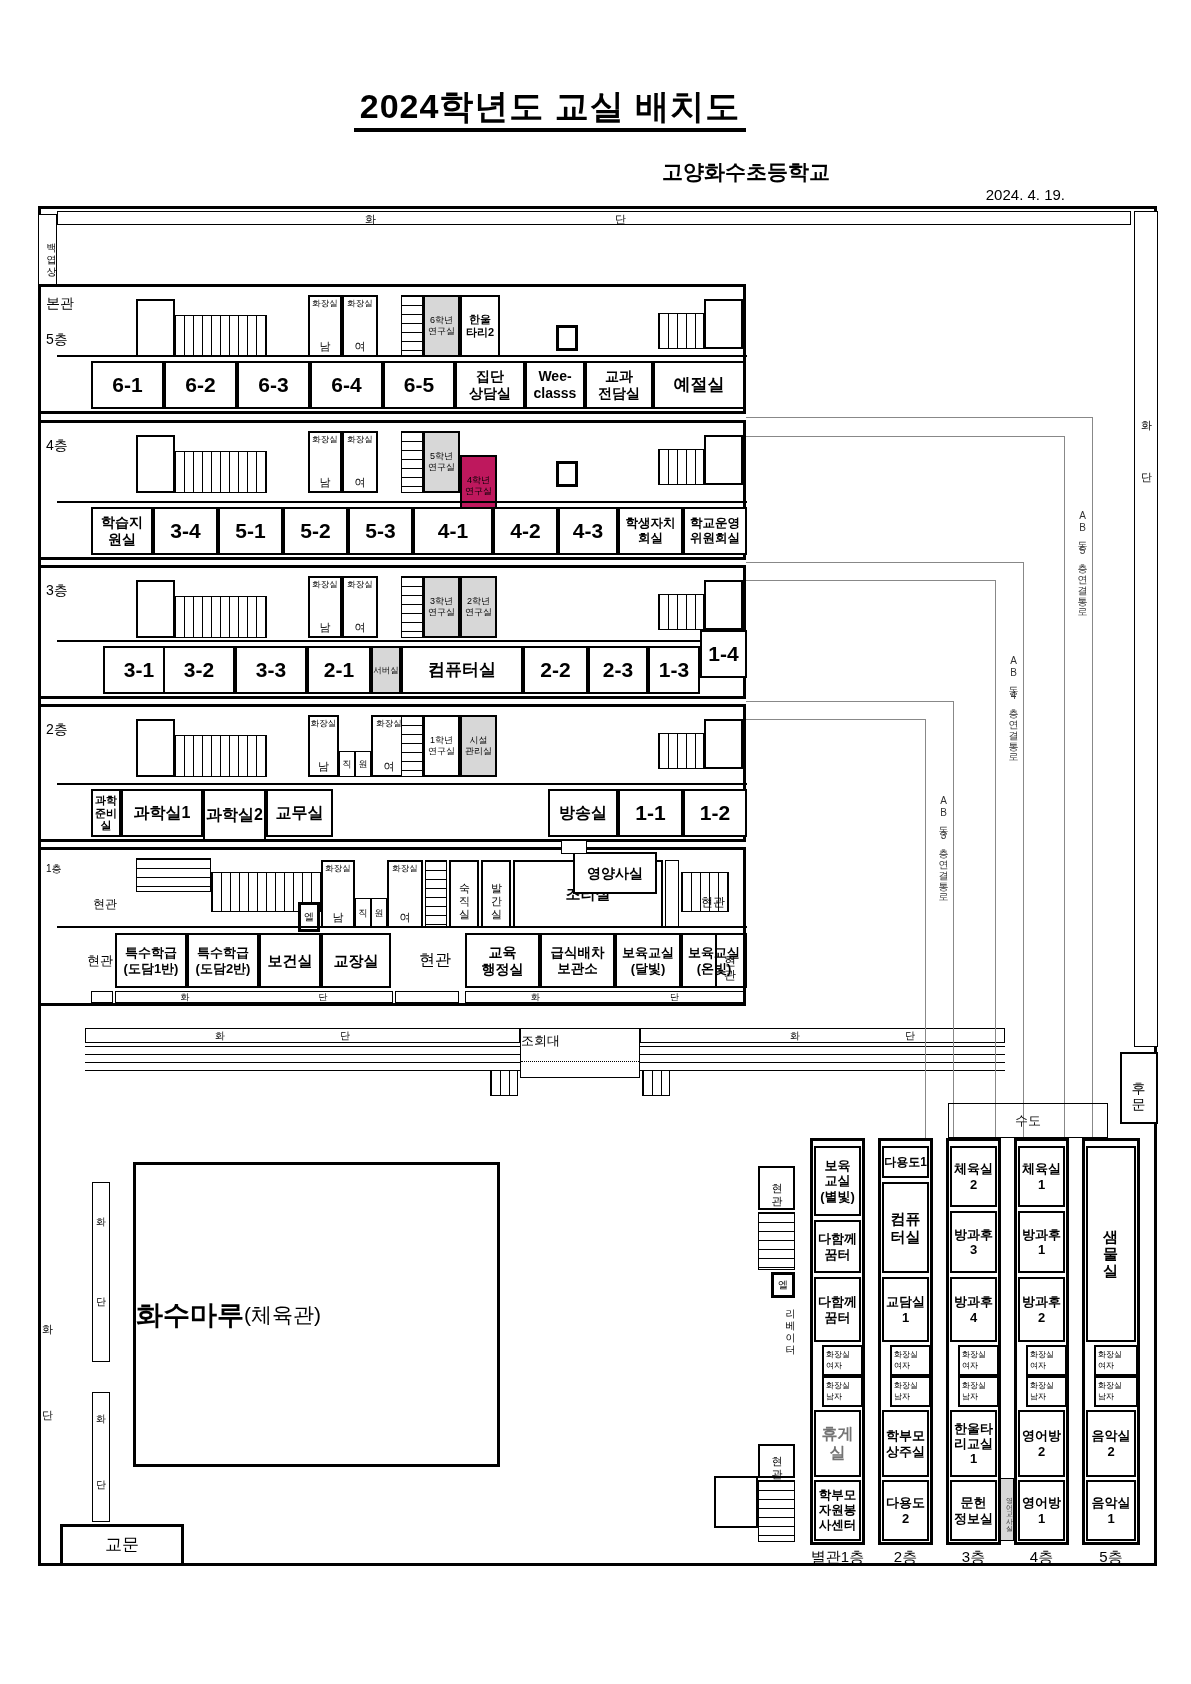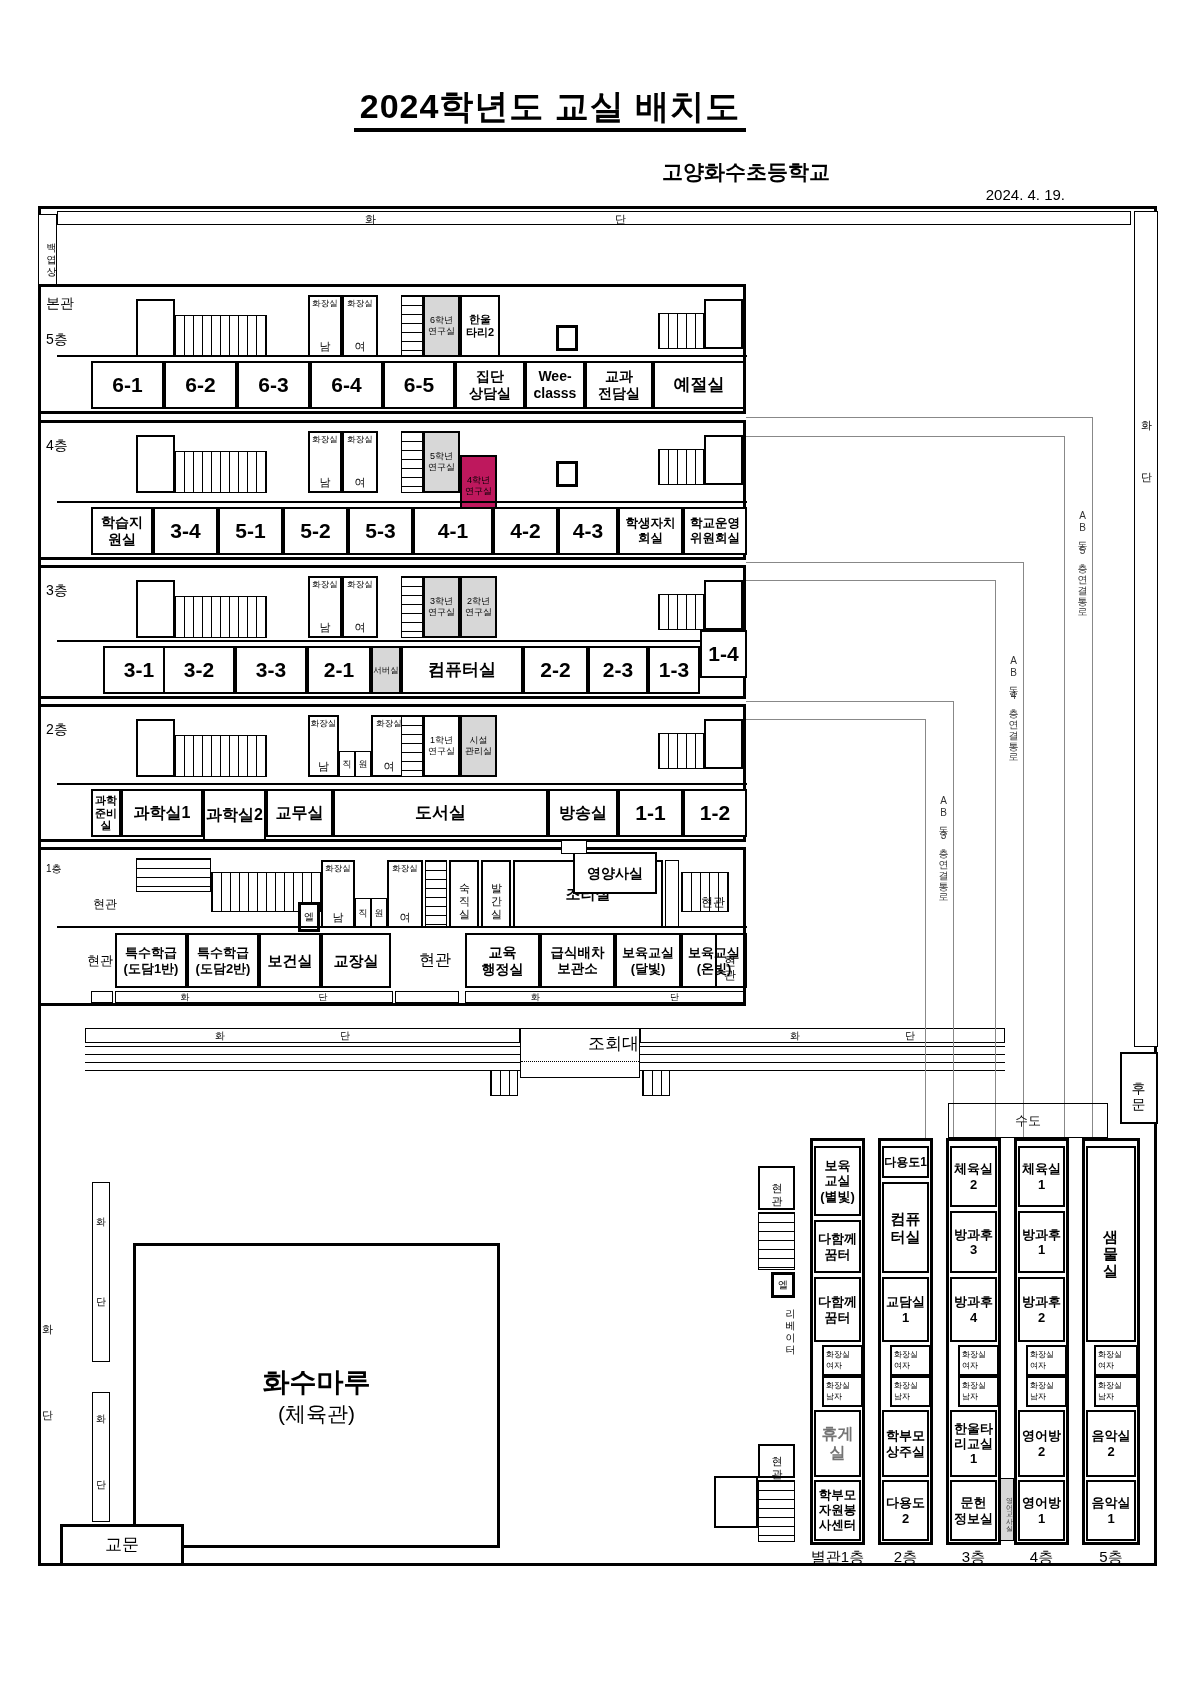--- a/index.html
+++ b/index.html
@@ -51,38 +51,38 @@
   <div class="abs b1" style="left:640px;top:1028px;width:365px;height:15px"></div>
   <div class="flowerchar" style="left:790px;top:1029px;font-size:10px">화</div>
   <div class="flowerchar" style="left:905px;top:1029px;font-size:10px">단</div>
 
   <div class="abs" style="left:85px;top:1046px;width:920px;height:1px;background:#000"></div>
   <div class="abs" style="left:85px;top:1054px;width:920px;height:1px;background:#000"></div>
   <div class="abs" style="left:85px;top:1062px;width:920px;height:1px;background:#000"></div>
   <div class="abs" style="left:85px;top:1070px;width:920px;height:1px;background:#000"></div>
 
   <div class="abs b1" style="left:520px;top:1028px;width:120px;height:50px;z-index:3">
-    <div style="text-align:right;font-size:17px;padding-top:3px">조회대</div>
+    <div style="text-align:left;font-size:13px;padding-top:3px">조회대</div>
     <div style="position:absolute;left:0;top:32px;width:100%;border-top:1px dotted #000"></div>
   </div>
   <div class="abs hatchV" style="left:490px;top:1070px;width:28px;height:26px"></div>
   <div class="abs hatchV" style="left:642px;top:1070px;width:28px;height:26px"></div>
 
   <div class="abs cellC" style="left:948px;top:1103px;width:160px;height:35px;border:1px solid #000;font-size:13px;z-index:2">수도</div>
 
   <div class="abs b1" style="left:92px;top:1182px;width:18px;height:180px"></div>
   <div class="flowerchar" style="left:96px;top:1215px;font-size:10px">화</div>
   <div class="flowerchar" style="left:96px;top:1295px;font-size:10px">단</div>
   <div class="abs b1" style="left:92px;top:1392px;width:18px;height:130px"></div>
   <div class="flowerchar" style="left:96px;top:1412px;font-size:10px">화</div>
   <div class="flowerchar" style="left:96px;top:1478px;font-size:10px">단</div>
   <div class="flowerchar" style="left:42px;top:1322px">화</div>
   <div class="flowerchar" style="left:42px;top:1408px">단</div>
 
-  <div class="abs b3" style="left:133px;top:1243px;width:367px;height:305px;display:flex;flex-direction:column;align-items:center;justify-content:center">
+  <div class="abs b3" style="left:133px;top:1162px;width:367px;height:305px;display:flex;flex-direction:row;align-items:center;justify-content:flex-start">
     <div style="font-size:27px;font-weight:700">화수마루</div>
     <div style="font-size:21px">(체육관)</div>
   </div>
 
 
   <div class="abs b3 cellC" style="left:60px;top:1524px;width:124px;height:42px;font-size:17px;z-index:4">교문</div>
 
 <div style="position: absolute; left: 38px; top: 284px; width: 708px; height: 130px; border: 3px solid rgb(0, 0, 0); background: rgb(255, 255, 255);">
       <div style="position: absolute; left: 5px; top: 8px; font-size: 14px;">본관</div>
       <div style="position: absolute; left: 5px; top: 44px; font-size: 14px;">5층</div>
@@ -205,21 +205,20 @@
 관리실</div>
       <div class="hatchV" style="position: absolute; left: 617px; top: 26px; width: 46px; height: 36px;"></div>
       <div style="position: absolute; left: 663px; top: 12px; width: 39px; height: 50px; border: 2px solid rgb(0, 0, 0);"></div>
       <div style="position: absolute; left: 16px; top: 76px; width: 690px; height: 2px; background: rgb(0, 0, 0);"></div>
       <div class="cellC" style="position: absolute; left: 50px; top: 82px; width: 30px; height: 48px; border: 2px solid rgb(0, 0, 0); background: rgb(255, 255, 255); font-size: 11px; font-weight: 600;">과학
 준비
 실</div>
       <div class="cellC" style="position: absolute; left: 80px; top: 82px; width: 82px; height: 48px; border: 2px solid rgb(0, 0, 0); background: rgb(255, 255, 255); font-size: 16px; font-weight: 600;">과학실1</div>
       <div class="cellC" style="position: absolute; left: 162px; top: 82px; width: 63px; height: 52px; border: 2px solid rgb(0, 0, 0); background: rgb(255, 255, 255); font-size: 16px; font-weight: 600;">과학실2</div>
       <div class="cellC" style="position: absolute; left: 225px; top: 82px; width: 67px; height: 48px; border: 2px solid rgb(0, 0, 0); background: rgb(255, 255, 255); font-size: 16px; font-weight: 600;">교무실</div>
-      <div class="cellC" style="position: absolute; left: 292px; top: 82px; width: 215px; height: 48px; border: 2px solid rgb(0, 0, 0); background: rgb(255, 255, 255); font-size: 17px; font-weight: 600;">도서실</div>
       <div class="cellC" style="position: absolute; left: 507px; top: 82px; width: 70px; height: 48px; border: 2px solid rgb(0, 0, 0); background: rgb(255, 255, 255); font-size: 16px; font-weight: 600;">방송실</div>
       <div class="cellC" style="position: absolute; left: 577px; top: 82px; width: 65px; height: 48px; border: 2px solid rgb(0, 0, 0); background: rgb(255, 255, 255); font-size: 21px; font-weight: 600;">1-1</div>
       <div class="cellC" style="position: absolute; left: 642px; top: 82px; width: 64px; height: 48px; border: 2px solid rgb(0, 0, 0); background: rgb(255, 255, 255); font-size: 21px; font-weight: 600;">1-2</div>
     </div>
     <div style="position: absolute; left: 38px; top: 847px; width: 708px; height: 159px; border: 3px solid rgb(0, 0, 0); background: rgb(255, 255, 255);">
       <div style="position: absolute; left: 5px; top: 12px; font-size: 10px;">1층</div>
       <div class="hatchH" style="position: absolute; left: 95px; top: 8px; width: 75px; height: 34px;"></div>
       <div class="hatchV" style="position: absolute; left: 170px; top: 22px; width: 112px; height: 40px;"></div>
       <div style="position: absolute; left: 52px; top: 46px; font-size: 12px;">현관</div>
       <div style="position: absolute; left: 520px; top: -10px; width: 26px; height: 14px; border: 1px solid rgb(0, 0, 0); background: rgb(255, 255, 255); z-index: 3;"></div>

